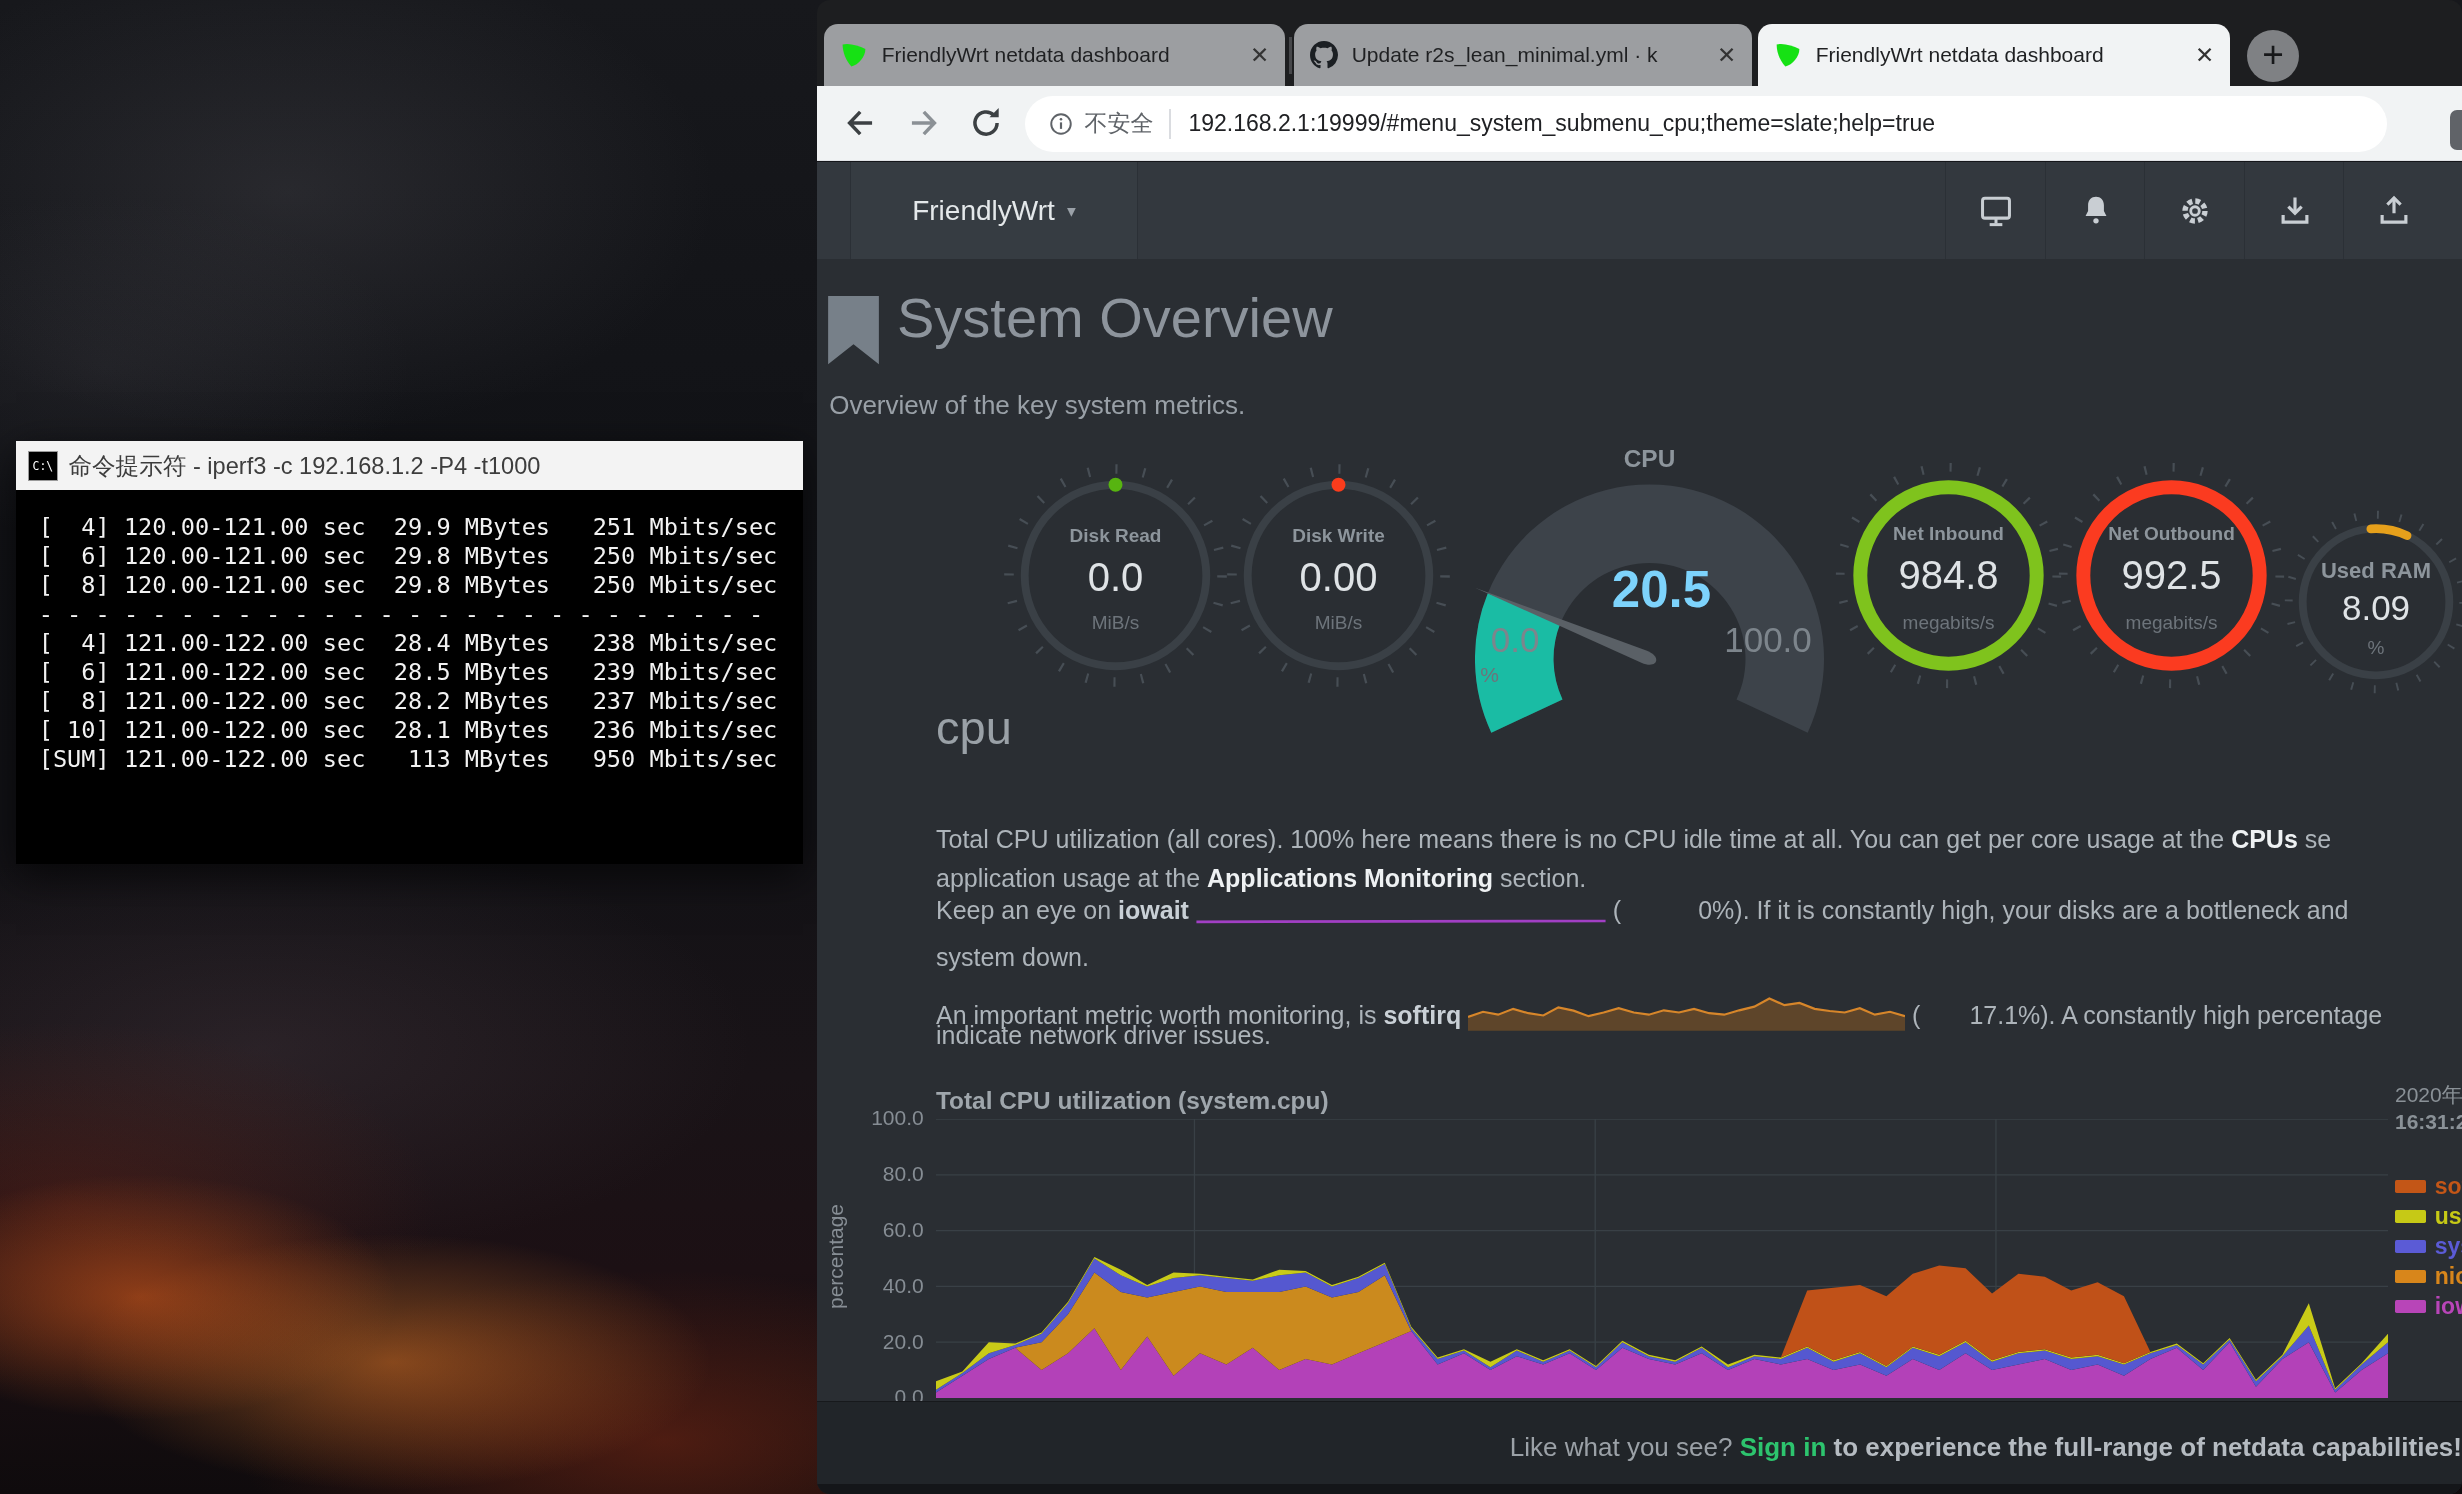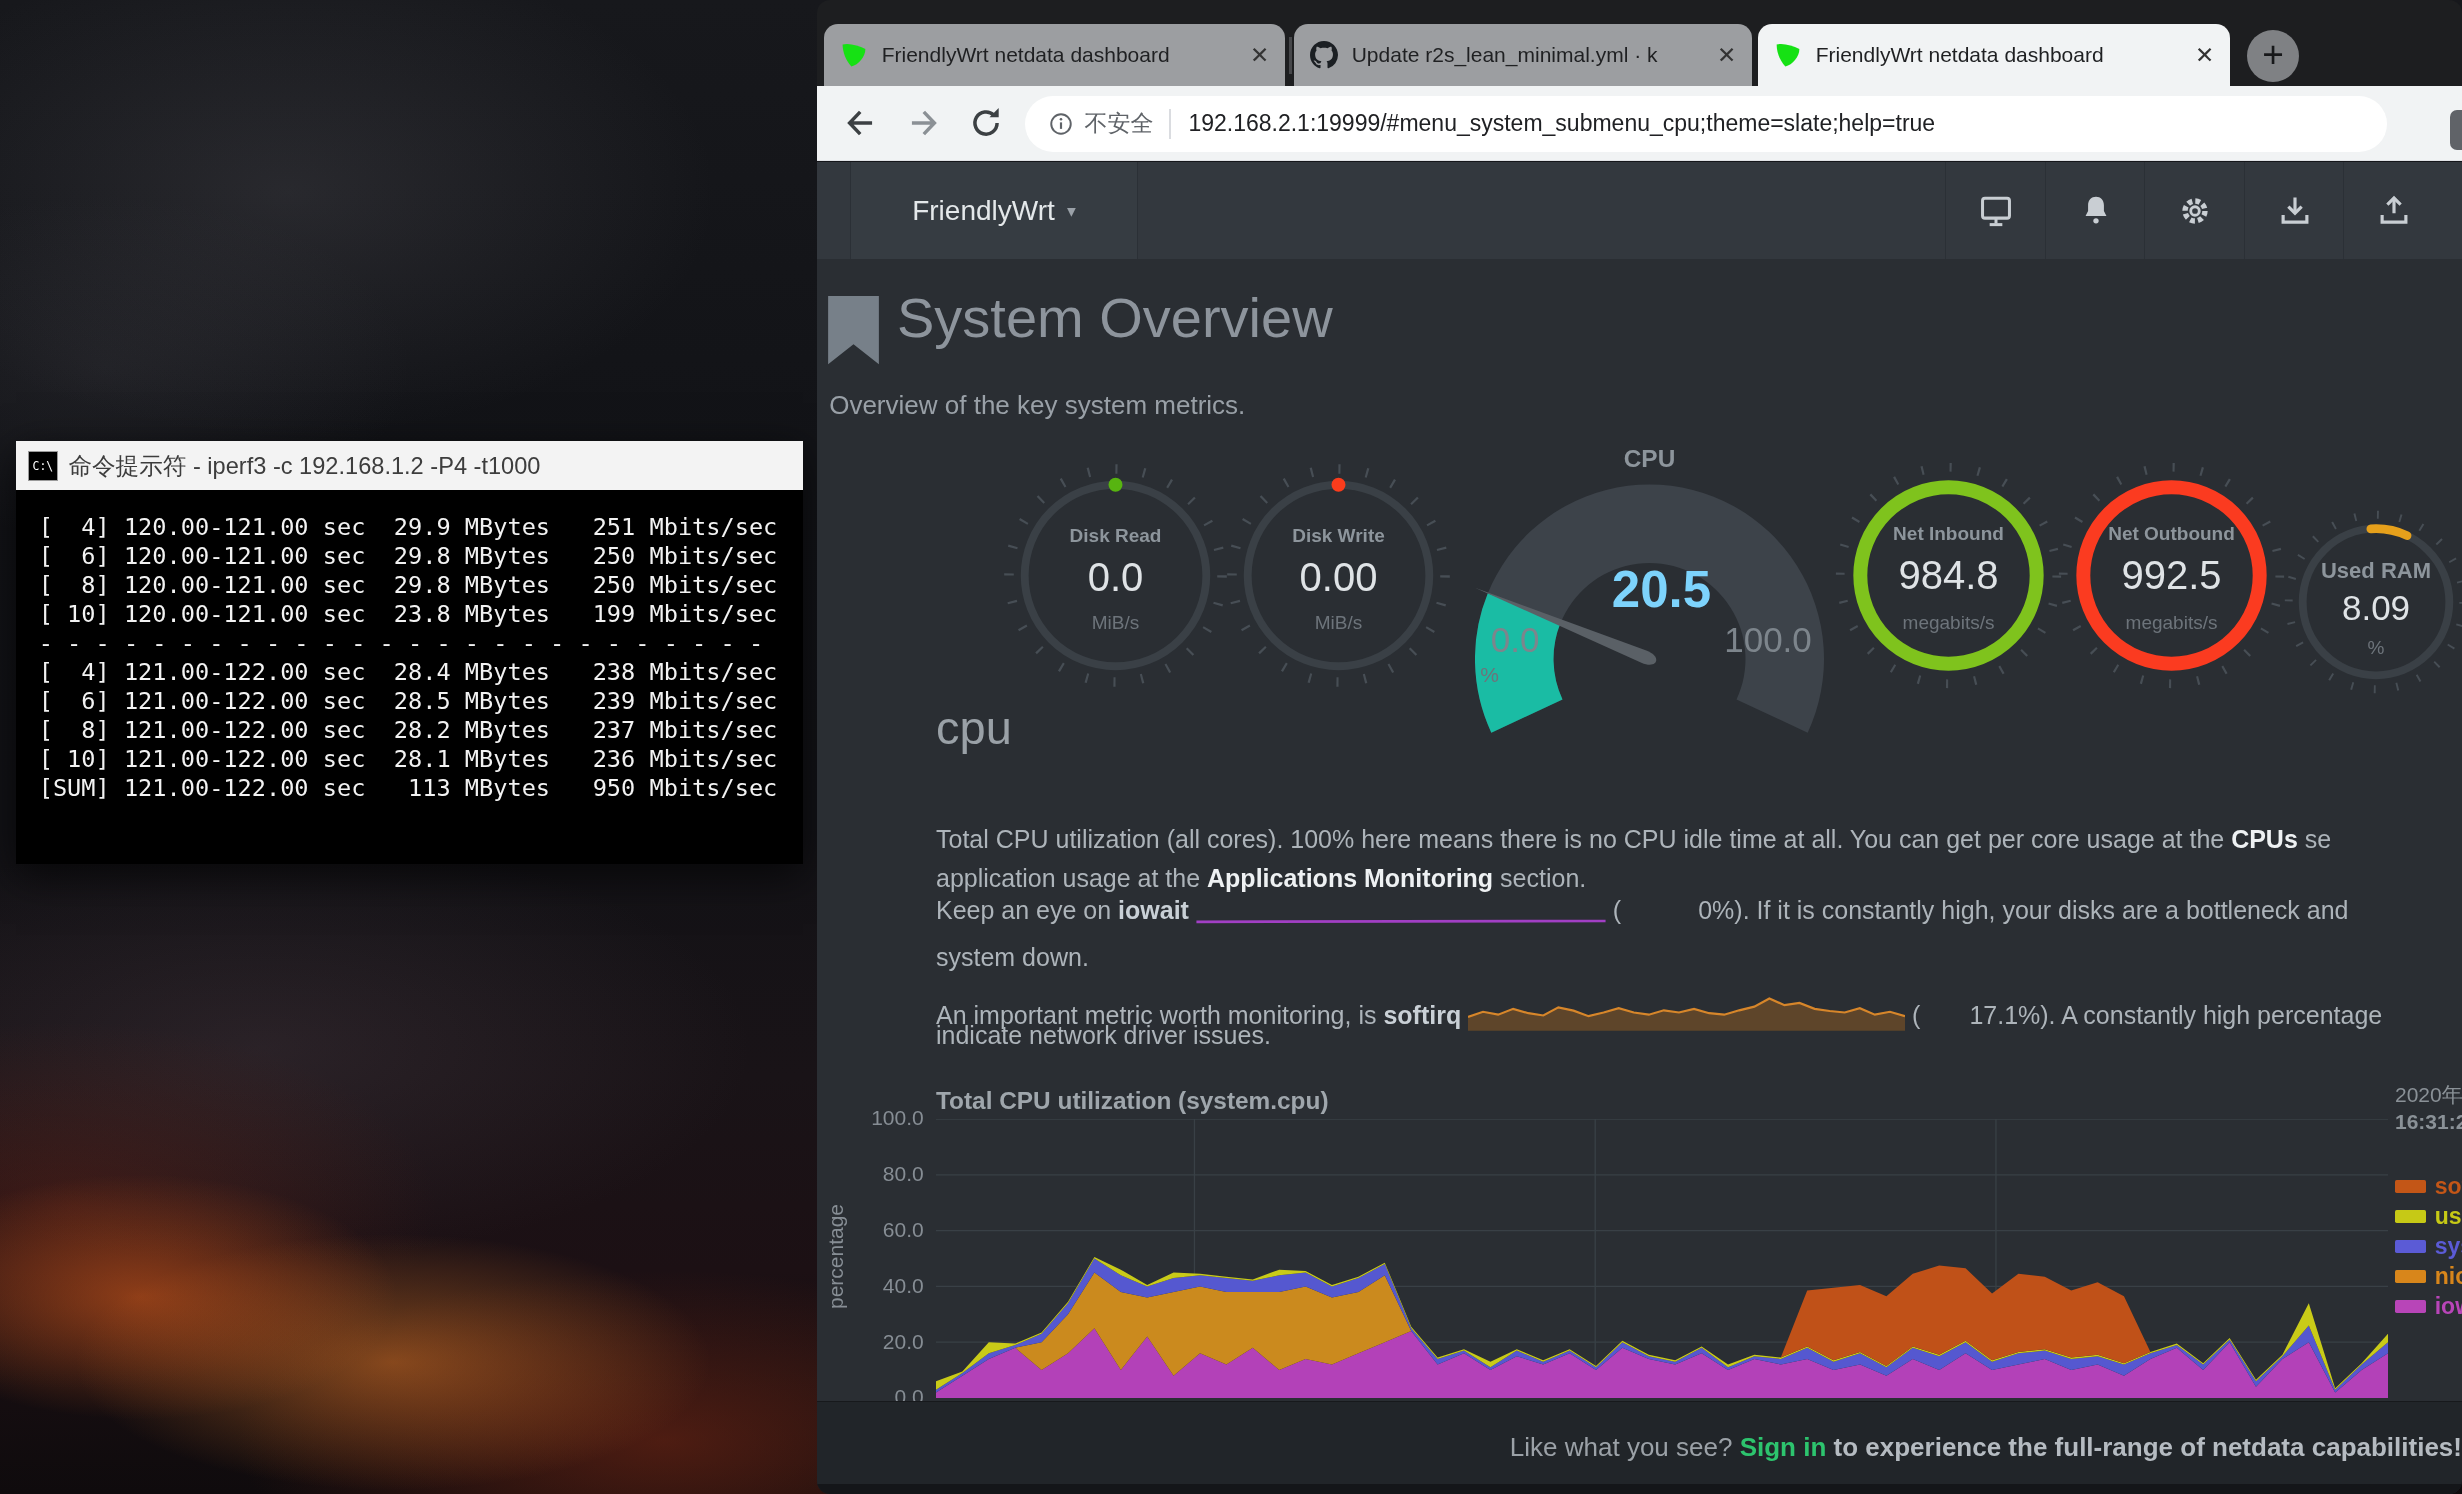--- a/index.html
+++ b/index.html
@@ -126,21 +126,20 @@
 
 <div id="terminal">
   <div class="t-titlebar">
     <span class="t-ico">C:\</span>
     <span class="t-title">命令提示符 - iperf3  -c 192.168.1.2 -P4 -t1000</span>
   </div>
   <div class="t-body">
     <div class="t-line">[  4] 120.00-121.00 sec  29.9 MBytes   251 Mbits/sec</div>
     <div class="t-line">[  6] 120.00-121.00 sec  29.8 MBytes   250 Mbits/sec</div>
     <div class="t-line">[  8] 120.00-121.00 sec  29.8 MBytes   250 Mbits/sec</div>
-    <div class="t-line">[ 10] 120.00-121.00 sec  23.8 MBytes   199 Mbits/sec</div>
     <div class="t-line">- - - - - - - - - - - - - - - - - - - - - - - - - -</div>
     <div class="t-line">[  4] 121.00-122.00 sec  28.4 MBytes   238 Mbits/sec</div>
     <div class="t-line">[  6] 121.00-122.00 sec  28.5 MBytes   239 Mbits/sec</div>
     <div class="t-line">[  8] 121.00-122.00 sec  28.2 MBytes   237 Mbits/sec</div>
     <div class="t-line">[ 10] 121.00-122.00 sec  28.1 MBytes   236 Mbits/sec</div>
     <div class="t-line">[SUM] 121.00-122.00 sec   113 MBytes   950 Mbits/sec</div>
   </div>
 </div>
 
 <div id="browser">

